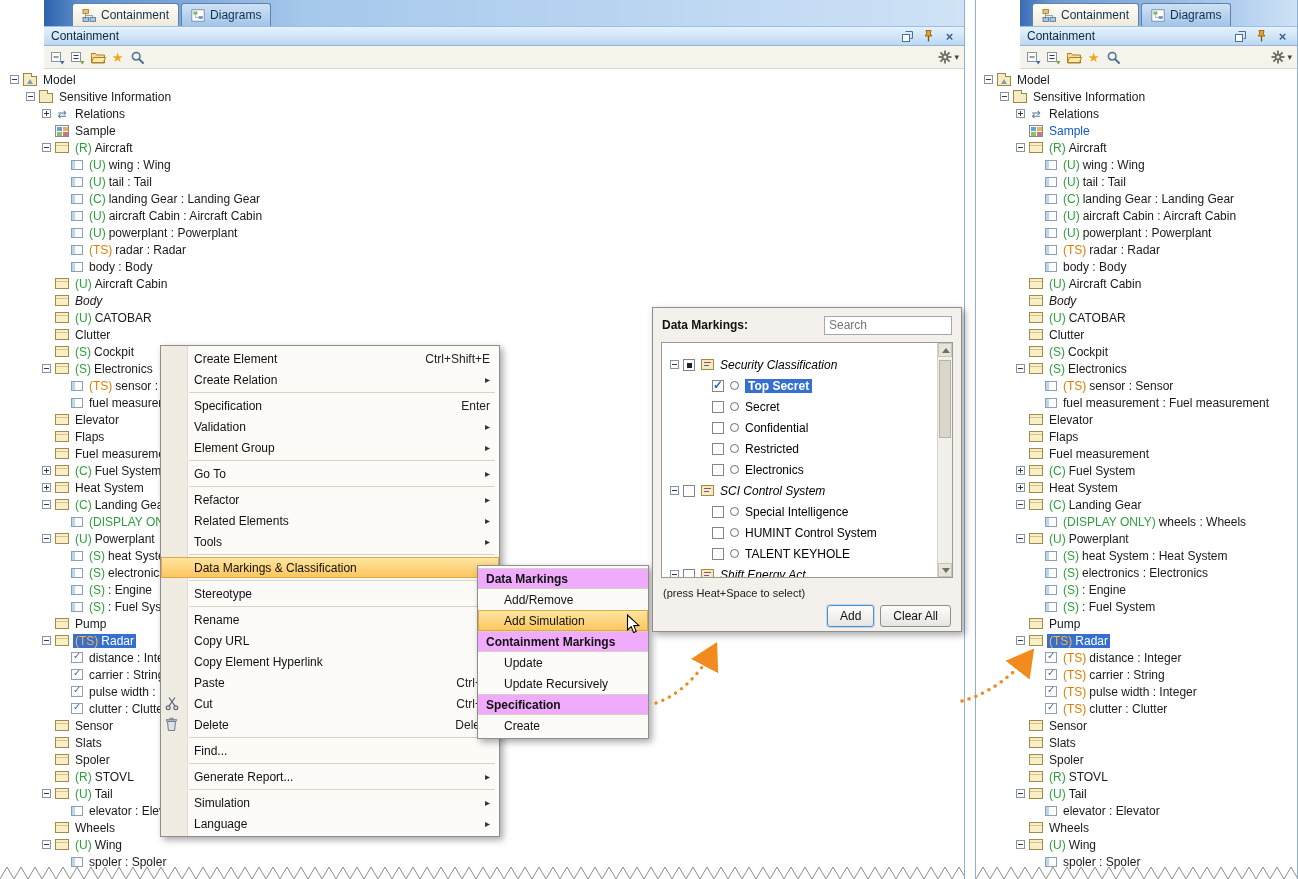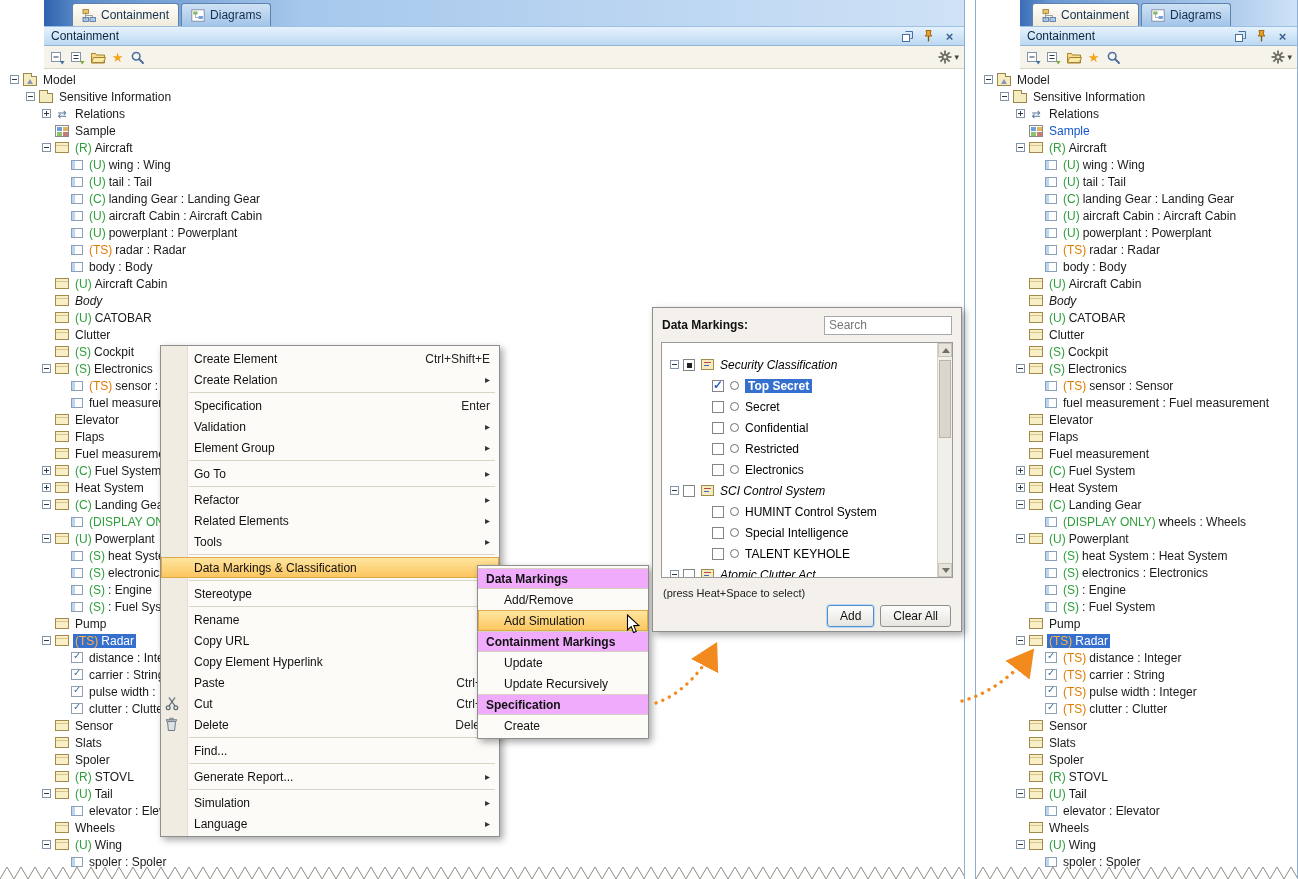--- a/index.html
+++ b/index.html
@@ -1265,39 +1265,39 @@
         <div class="drow">
           <span class="exp"></span>
           <span class="cb"></span>
           <span class="cat"></span>
           <span class="ital ">SCI Control System</span>
         </div>
         <div class="drow">
           <span class="dind"></span>
           <span class="cb"></span>
           <span class="lit"></span>
-          <span class="">HUMINT Control System</span>
+          <span class="">Special Intelligence</span>
         </div>
         <div class="drow">
           <span class="dind"></span>
           <span class="cb"></span>
           <span class="lit"></span>
-          <span class="">Special Intelligence</span>
+          <span class="">HUMINT Control System</span>
         </div>
         <div class="drow">
           <span class="dind"></span>
           <span class="cb"></span>
           <span class="lit"></span>
           <span class="">TALENT KEYHOLE</span>
         </div>
         <div class="drow">
           <span class="exp"></span>
           <span class="cb"></span>
           <span class="cat"></span>
-          <span class="ital ">Atomic Clutter Act</span>
+          <span class="ital ">Shift Energy Act</span>
         </div>
       </div>
     <div class="dsb">
       <div class="sbbtn sbup"></div>
       <div class="sbthumb"></div>
       <div class="sbbtn sbdn"></div>
     </div>
   </div>
   <div class="dhint">(press Heat+Space to select)</div>
   <div class="dbtns">

